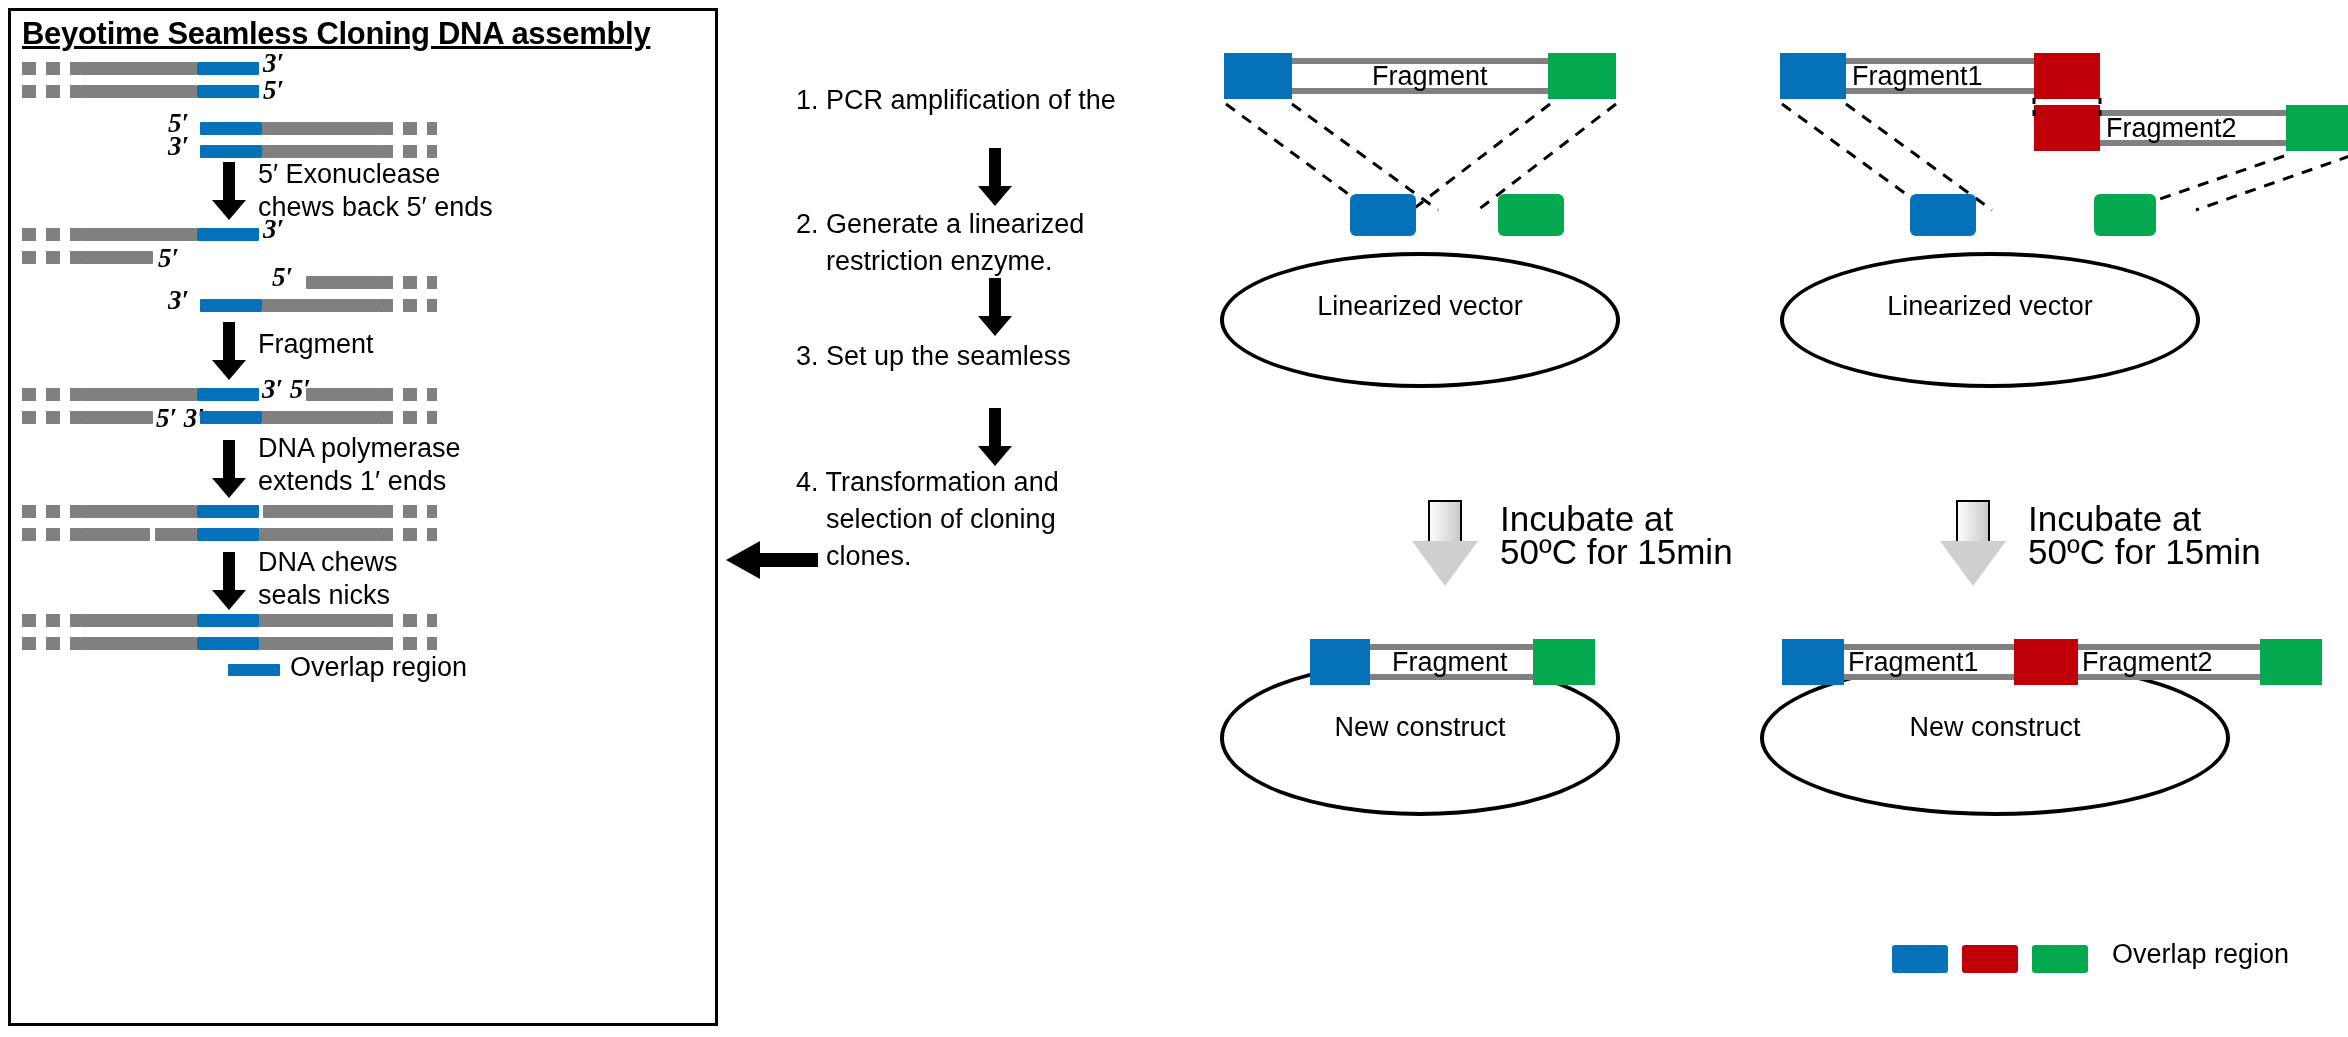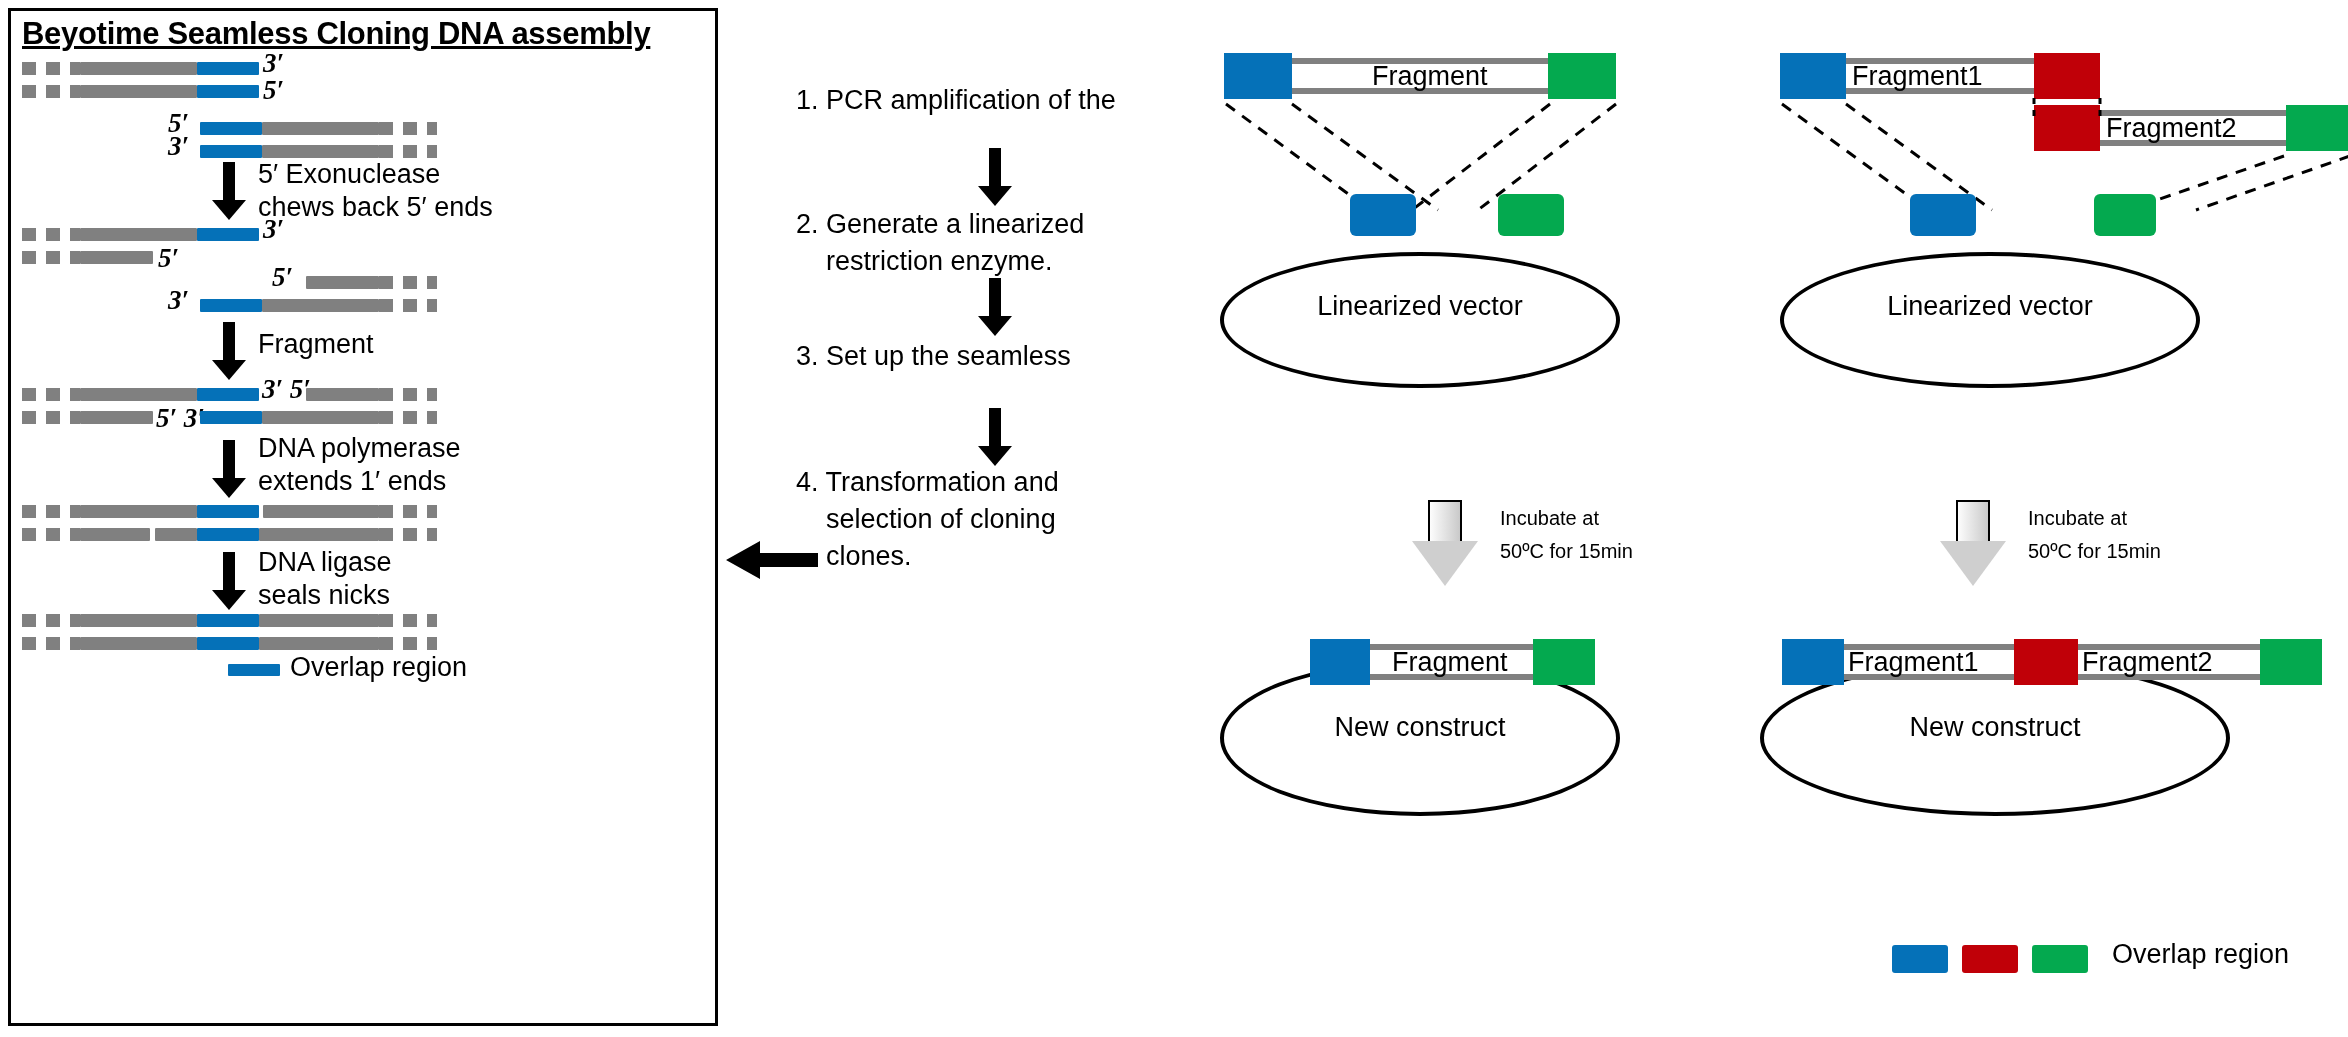--- a/index.html
+++ b/index.html
@@ -34,21 +34,21 @@
   .fragbar .ftext{position:absolute;top:2px;font-size:27px;line-height:32px;white-space:nowrap;}
   .ellipse{position:absolute;border:4px solid #000;border-radius:50%;box-sizing:border-box;}
   .elabel{position:absolute;font-size:27px;white-space:nowrap;text-align:center;}
   .gblock{position:absolute;border-radius:6px;}
   
   .incu{position:absolute;width:66px;height:86px;}
   .incu .body{position:absolute;left:16px;top:0;width:34px;height:42px;
       background:linear-gradient(to right,#fdfdfd,#c9c9c9);border:2px solid #000;border-bottom:none;box-sizing:border-box;}
   .incu .tri{position:absolute;left:0;top:41px;width:0;height:0;
       border-left:33px solid transparent;border-right:33px solid transparent;border-top:45px solid #cfcfcf;}
-  .incutext{position:absolute;font-size:20px;line-height:33px;white-space:nowrap;}
+  .incutext{position:absolute;font-size:35px;line-height:33px;white-space:nowrap;}
   .legend-text{position:absolute;font-size:27px;white-space:nowrap;}
   svg.dashes{position:absolute;overflow:visible;}
 </style>
 </head>
 <body>
 
 <div class="abs" id="left-panel"></div>
 
 <div class="abs" id="panel-title">Beyotime Seamless Cloning  DNA assembly</div>
 
@@ -150,21 +150,21 @@
   <div class="seg blue abs" style="left:197px;top:528px;width:62px;"></div>
   <div class="seg gray abs" style="left:259px;top:528px;width:120px;"></div>
   <div class="dashpart abs" style="left:379px;top:528px;width:58px;"></div>
 </div>
 
 <div class="darrow" style="left:212px;top:552px;height:58px;">
   <div class="shaft" style="height:40px;"></div>
   <div class="head" style="top:38px;"></div>
 </div>
 <div class="steplabel" style="left:258px;top:546px;">
-  <div>DNA ligase</div>
+  <div>DNA chews</div>
   <div>seals  nicks</div>
 </div>
 
 <div>
   <div class="dashpart abs" style="left:22px;top:614px;width:58px;"></div>
   <div class="seg gray abs" style="left:80px;top:614px;width:117px;"></div>
   <div class="seg blue abs" style="left:197px;top:614px;width:62px;"></div>
   <div class="seg gray abs" style="left:259px;top:614px;width:120px;"></div>
   <div class="dashpart abs" style="left:379px;top:614px;width:58px;"></div>
 

